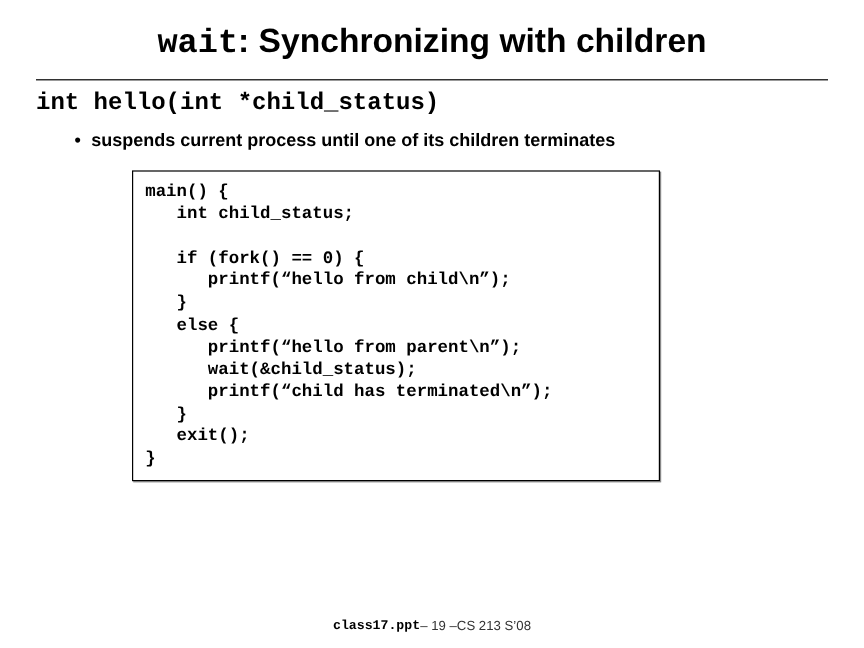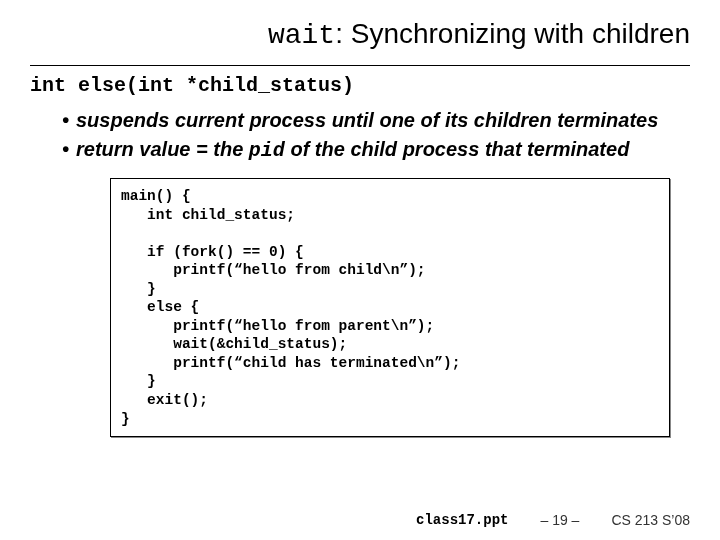--- a/index.html
+++ b/index.html
@@ -7,22 +7,22 @@
     width: 720px;
     height: 540px;
     background: #ffffff;
     font-family: Arial, Helvetica, sans-serif;
     color: #000;
     position: relative;
     padding: 18px 30px 0 30px;
   }
   .title {
     font-size: 28px;
-    font-weight: normal;
-    text-align: right;
+    font-weight: bold;
+    text-align: center;
     margin-bottom: 14px;
   }
   .title .mono { font-family: "Courier New", Courier, monospace; }
   .hr {
     border: none;
     border-top: 1.5px solid #000;
     margin: 0 0 8px 0;
   }
   .signature {
     font-family: "Courier New", Courier, monospace;
@@ -30,86 +30,81 @@
     font-weight: bold;
     margin-bottom: 10px;
   }
   .bullets {
     margin-left: 32px;
     margin-bottom: 14px;
   }
   .bullets li {
     list-style: none;
     position: relative;
-    font-size: 20px;
+    font-size: 15px;
     font-weight: bold;
     line-height: 1.35;
     padding-left: 14px;
     margin-bottom: 2px;
-    font-style: italic;
   }
   .bullets li::before {
     content: "•";
     position: absolute;
     left: 0;
     top: 0;
   }
   .bullets .mono {
     font-family: "Courier New", Courier, monospace;
     font-weight: bold;
   }
   .codebox {
     border: 1.5px solid #000;
-    width: 560px;
+    width: 440px;
     margin-left: 80px;
     padding: 8px 10px;
     background: #fff;
     box-shadow: 1px 1px 0 #888;
   }
   .codebox pre {
     font-family: "Courier New", Courier, monospace;
     font-size: 14.5px;
     font-weight: bold;
     line-height: 1.28;
     white-space: pre;
   }
   .footer {
     position: absolute;
     bottom: 12px;
     left: 30px;
     right: 30px;
     display: flex;
-    justify-content: flex-end;
-    font-size: 14px;
+    justify-content: center;
+    font-size: 11px;
     color: #333;
-    gap: 32px;
   }
   .footer .left {
     font-family: "Courier New", Courier, monospace;
     font-weight: bold;
     color: #000;
   }
 </style>
 </head>
 <body>
 
 <div class="title">
   <span class="mono">wait</span><span>: Synchronizing with children</span>
 </div>
 
 <hr class="hr">
 
-<div class="signature">int else(int *child_status)</div>
+<div class="signature">int hello(int *child_status)</div>
 
 <ul class="bullets">
   <li>
     <span>suspends current process until one of its children terminates</span>
-  </li>
-  <li>
-    <span>return value = the </span><span class="mono">pid</span><span> of the child process that terminated</span>
   </li>
 </ul>
 
 <div class="codebox">
   <pre>main() {
    int child_status;
 
    if (fork() == 0) {
       printf(“hello from child\n”);
    }

